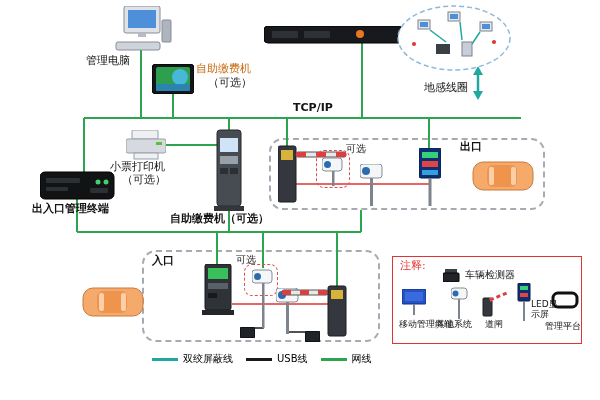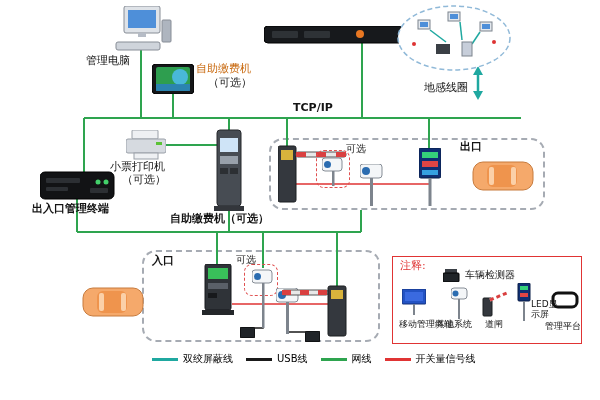--- a/index.html
+++ b/index.html
@@ -319,19 +319,15 @@
       <span class="small">双绞屏蔽线</span>
     </div>
     <div class="wireitem">
       <span class="sw sw-usb"></span>
       <span class="small">USB线</span>
     </div>
     <div class="wireitem">
       <span class="sw sw-net"></span>
       <span class="small">网线</span>
     </div>
-    <div class="wireitem">
-      <span class="sw sw-signal"></span>
-      <span class="small">开关量信号线</span>
-    </div>
   </div>
 
 </div>
 
 </body></html>

